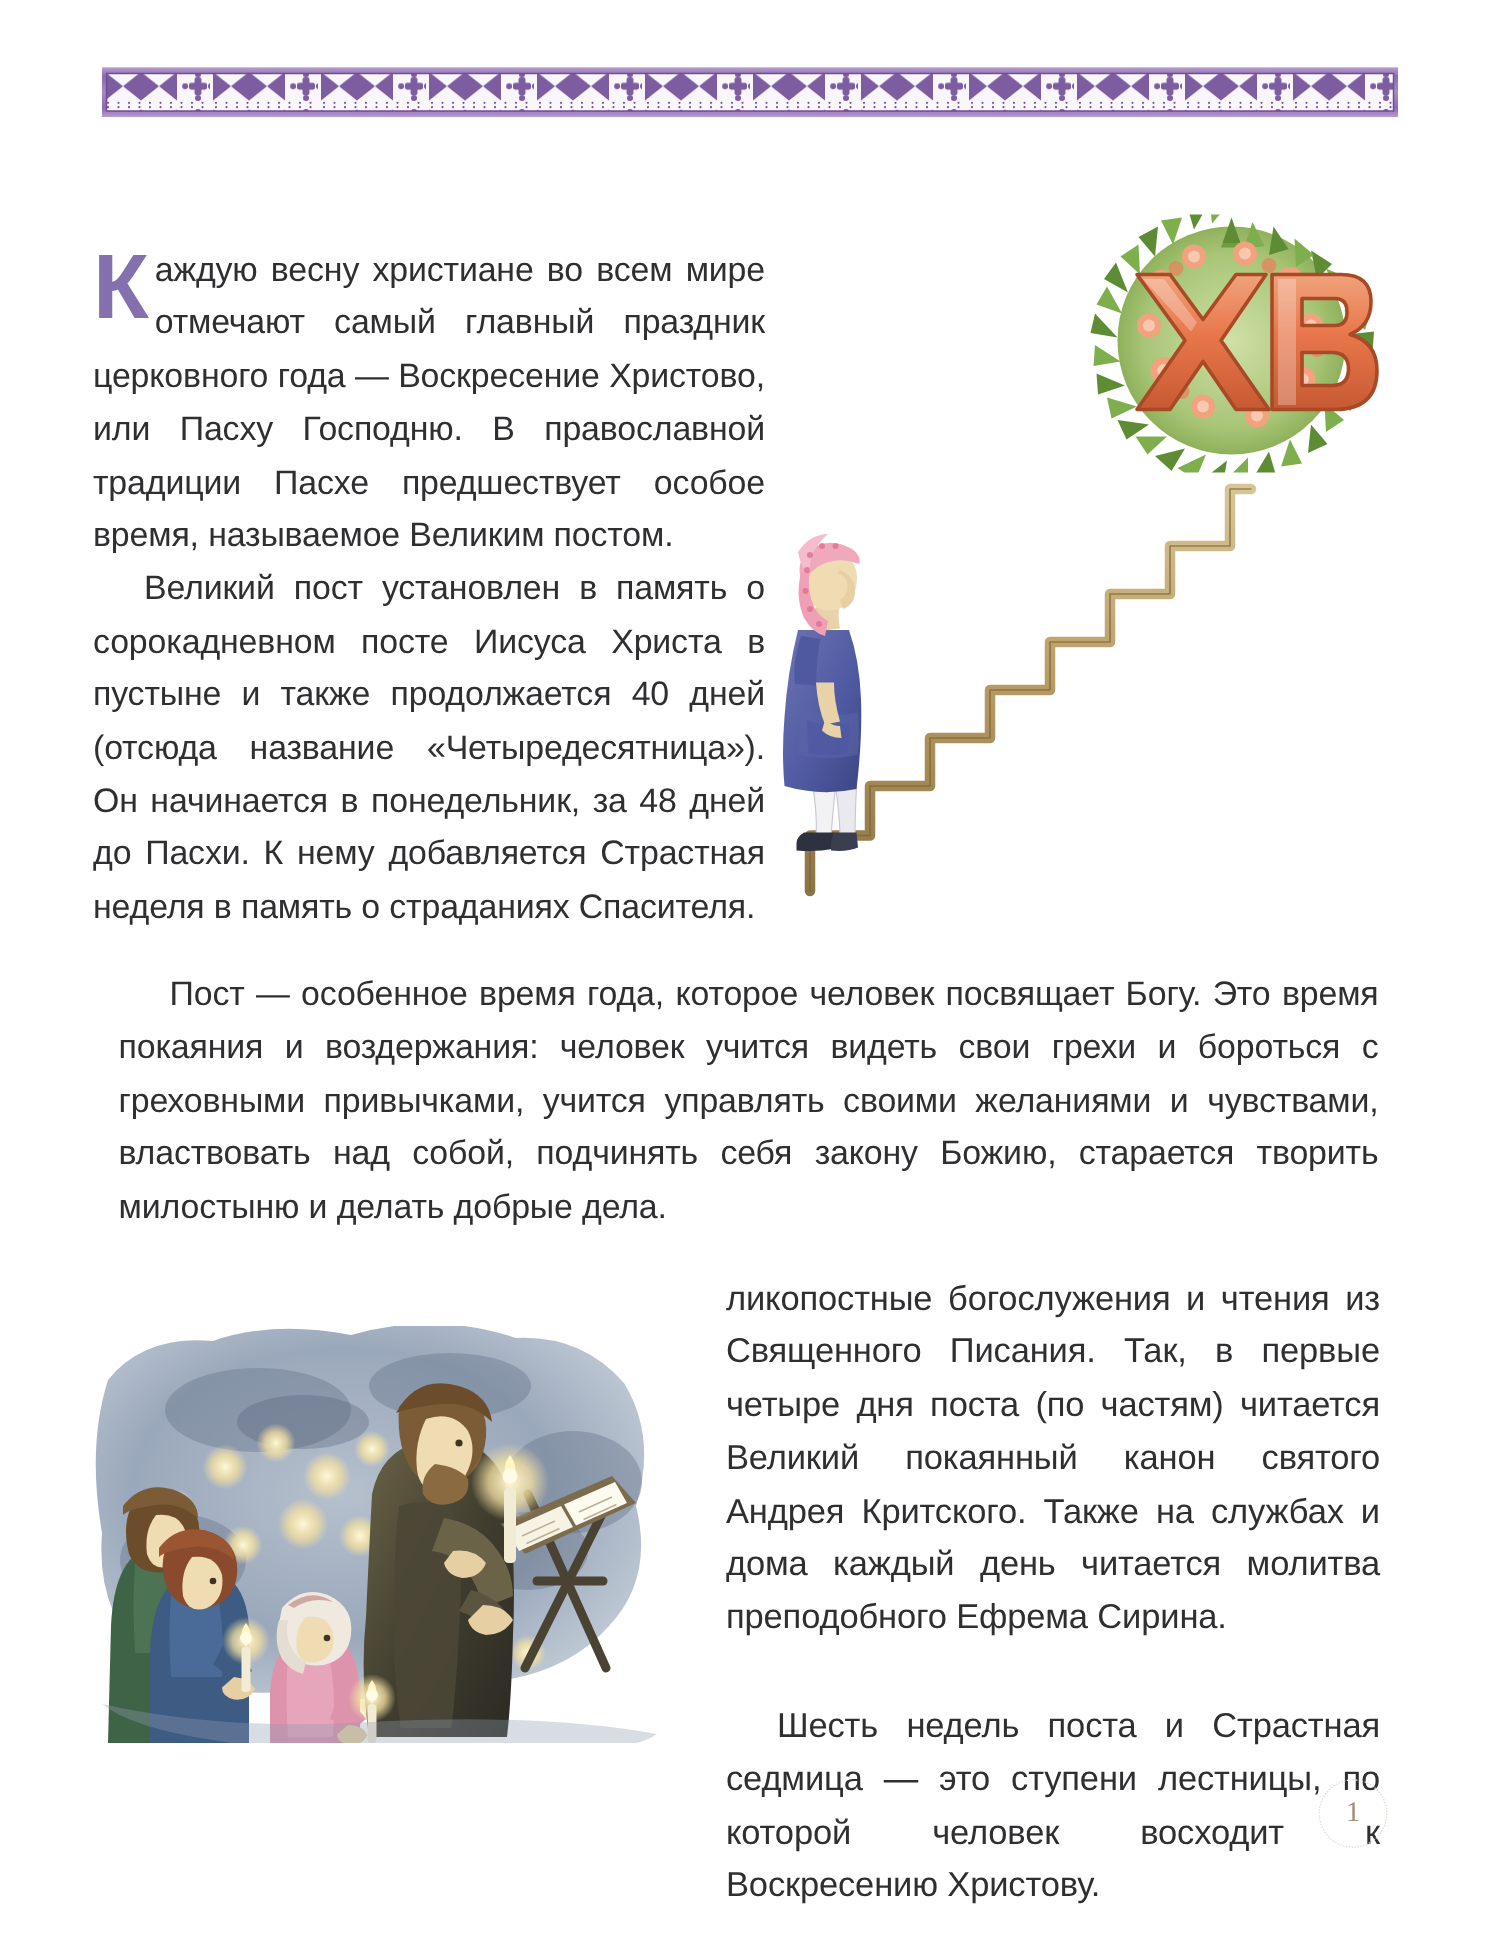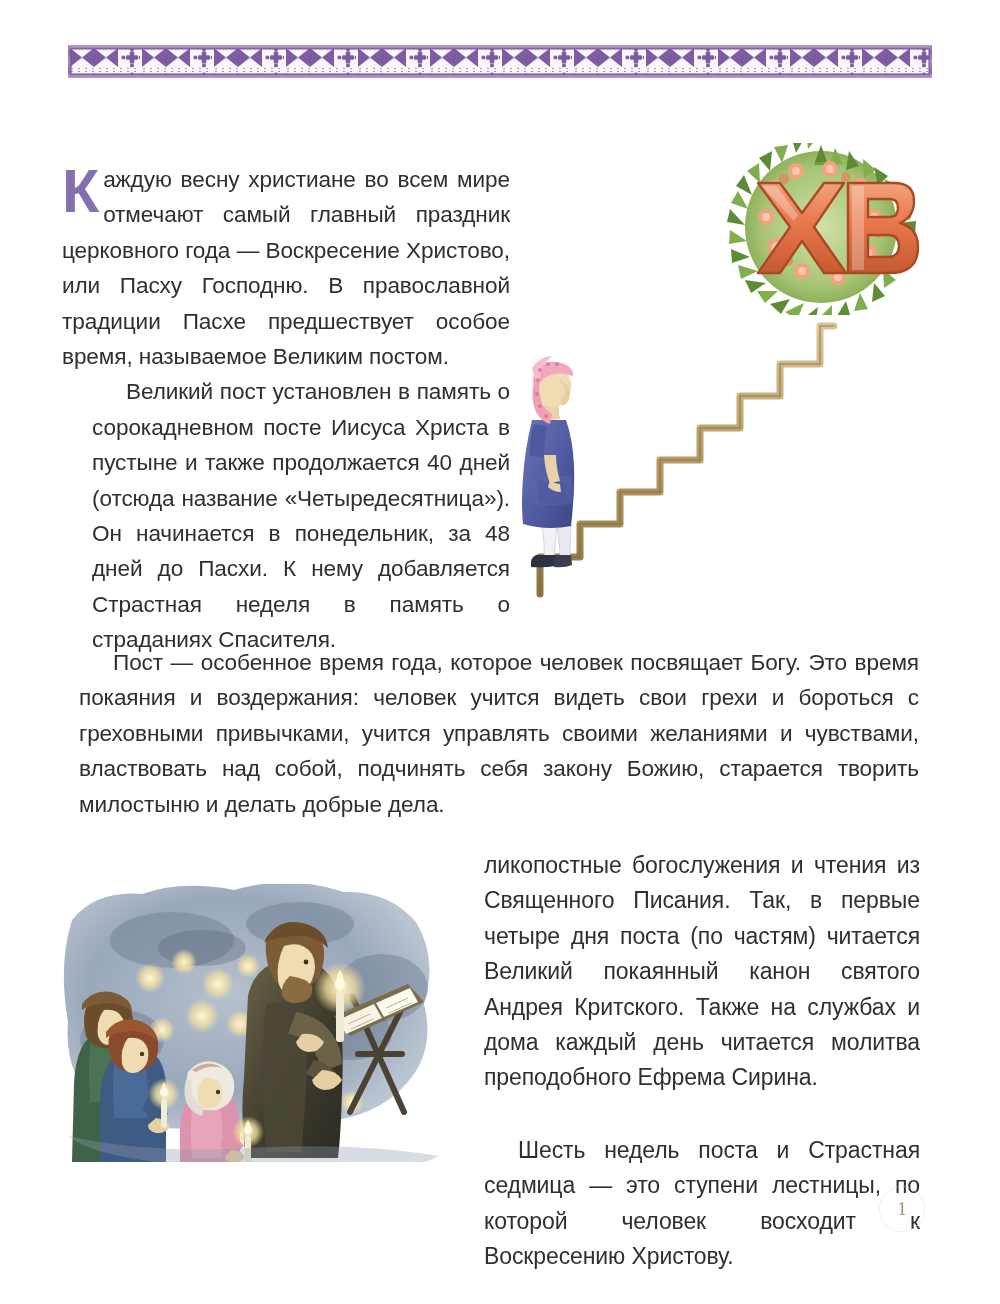--- a/index.html
+++ b/index.html
@@ -54,21 +54,21 @@
     left: 62px;
     top: 162px;
     width: 448px;
     font-size: 22.6px;
     line-height: 35.4px;
     text-align: justify;
     text-justify: inter-word;
     letter-spacing: -0.1px;
   }
   .col-left p { margin: 0; }
-  .col-left p.indent { text-indent: 34px; margin-left: 30px; }
+  .col-left p.indent { text-indent: 34px; }
 
   .dropcap {
     float: left;
     font-size: 61px;
     line-height: 54px;
     font-weight: 700;
     color: #8470ad;
     margin: 2px 4px 0 0;
     font-family: "Liberation Sans", "DejaVu Sans", sans-serif;
   }

